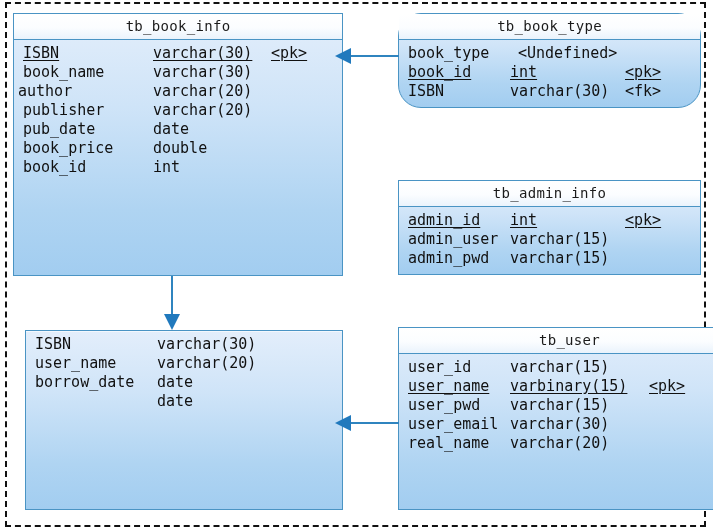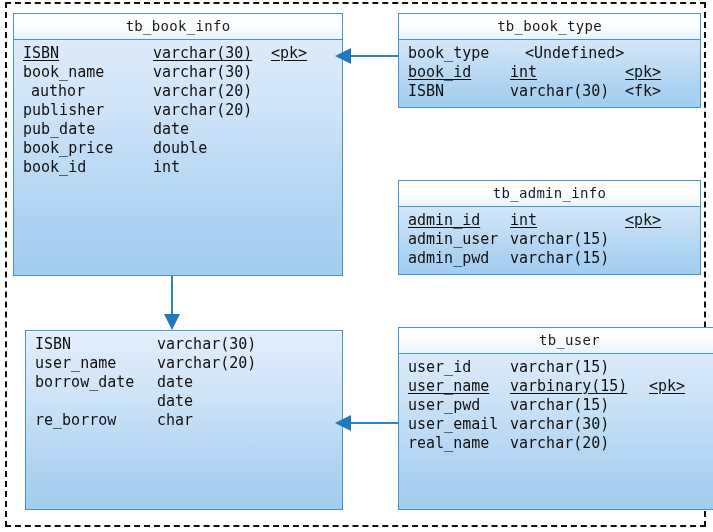--- a/index.html
+++ b/index.html
@@ -77,21 +77,21 @@
         <span class="cell c-name u" style="left:9px;">ISBN</span>
         <span class="cell c-type u" style="left:139px;">varchar(30)</span>
         <span class="cell c-key u" style="left:257px;">&lt;pk&gt;</span>
       </div>
       <div class="row">
         <span class="cell c-name" style="left:9px;">book_name</span>
         <span class="cell c-type" style="left:139px;">varchar(30)</span>
         <span class="cell c-key" style="left:257px;"></span>
       </div>
       <div class="row">
-        <span class="cell c-name" style="left:17px;">author</span>
+        <span class="cell c-name" style="left:4px;">author</span>
         <span class="cell c-type" style="left:139px;">varchar(20)</span>
         <span class="cell c-key" style="left:257px;"></span>
       </div>
       <div class="row">
         <span class="cell c-name" style="left:9px;">publisher</span>
         <span class="cell c-type" style="left:139px;">varchar(20)</span>
         <span class="cell c-key" style="left:257px;"></span>
       </div>
       <div class="row">
         <span class="cell c-name" style="left:9px;">pub_date</span>
@@ -104,26 +104,26 @@
         <span class="cell c-key" style="left:257px;"></span>
       </div>
       <div class="row">
         <span class="cell c-name" style="left:9px;">book_id</span>
         <span class="cell c-type" style="left:139px;">int</span>
         <span class="cell c-key" style="left:257px;"></span>
       </div>
     </div>
   </div>
 
-  <div class="tbl" style="left:398px;top:13px;width:303px;height:95px;">
+  <div class="tbl" style="left:398px;top:13px;width:303px;height:95px;border-radius:23px;">
     <div class="tbl-head">tb_book_type</div>
     <div class="tbl-body">
       <div class="row">
         <span class="cell c-name" style="left:9px;">book_type</span>
-        <span class="cell c-type" style="left:126px;">&lt;Undefined&gt;</span>
+        <span class="cell c-type" style="left:119px;">&lt;Undefined&gt;</span>
         <span class="cell c-key" style="left:226px;"></span>
       </div>
       <div class="row">
         <span class="cell c-name u" style="left:9px;">book_id</span>
         <span class="cell c-type u" style="left:111px;">int</span>
         <span class="cell c-key u" style="left:226px;">&lt;pk&gt;</span>
       </div>
       <div class="row">
         <span class="cell c-name" style="left:9px;">ISBN</span>
         <span class="cell c-type" style="left:111px;">varchar(30)</span>
@@ -167,25 +167,20 @@
       </div>
       <div class="row">
         <span class="cell c-name" style="left:9px;">borrow_date</span>
         <span class="cell c-type" style="left:131px;">date</span>
         <span class="cell c-key" style="left:255px;"></span>
       </div>
       <div class="row">
         <span class="cell c-type" style="left:131px;">date</span>
         <span class="cell c-key" style="left:255px;"></span>
       </div>
-      <div class="row">
-        <span class="cell c-name" style="left:9px;">re_borrow</span>
-        <span class="cell c-type" style="left:131px;">char</span>
-        <span class="cell c-key" style="left:255px;"></span>
-      </div>
     </div>
   </div>
 
   <div class="tbl" style="left:398px;top:327px;width:343px;height:183px;">
     <div class="tbl-head">tb_user</div>
     <div class="tbl-body">
       <div class="row">
         <span class="cell c-name" style="left:9px;">user_id</span>
         <span class="cell c-type" style="left:111px;">varchar(15)</span>
         <span class="cell c-key" style="left:250px;"></span>

